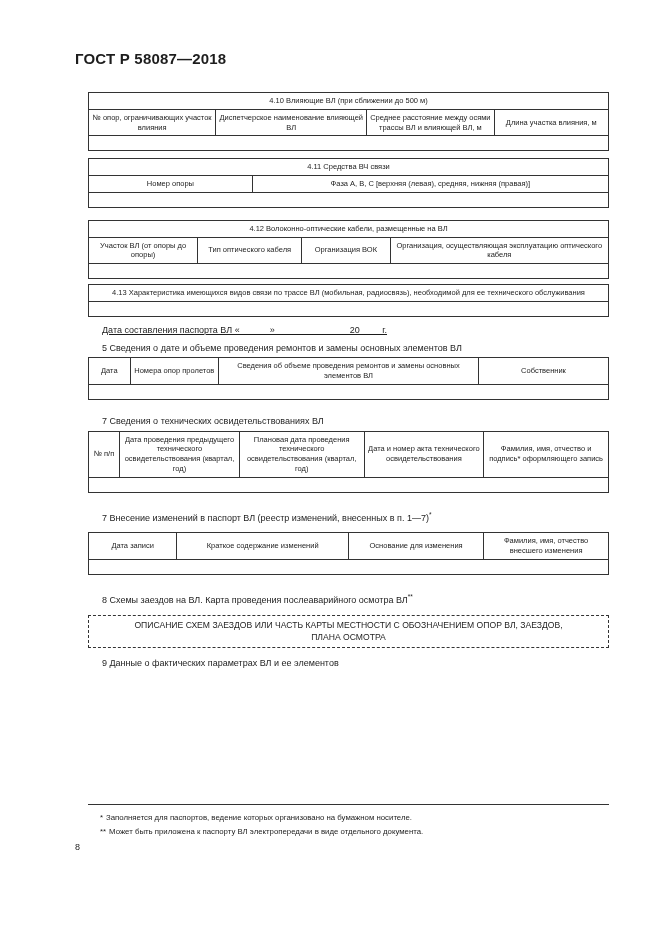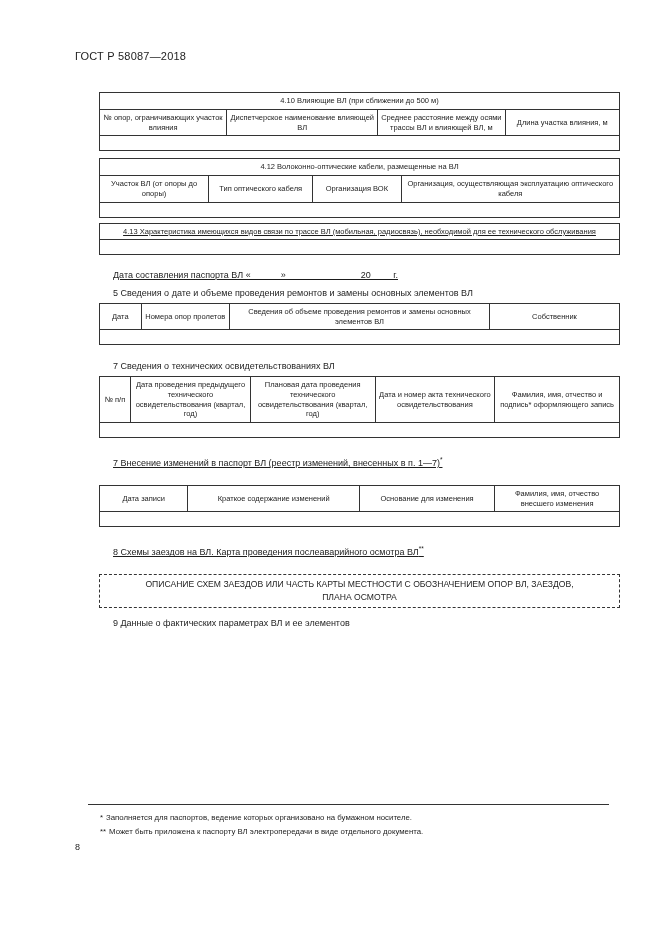--- a/index.html
+++ b/index.html
@@ -4,23 +4,23 @@
 <style>
   * { margin:0; padding:0; box-sizing:border-box; }
   html, body { background:#ffffff; }
   body {
     width:661px; height:935px; position:relative; overflow:hidden;
     font-family:"Liberation Sans", sans-serif;
     color:#1d1d1d;
   }
   .doc-header {
     position:absolute; left:75px; top:50px;
-    font-size:11px; font-weight:normal; letter-spacing:0.2px;
-  }
-  .content { position:absolute; left:99px; top:92px; width:521px; }
+    font-size:15px; font-weight:bold; letter-spacing:0.2px;
+  }
+  .content { position:absolute; left:88px; top:92px; width:521px; }
 
   table.tbl { width:100%; border-collapse:collapse; table-layout:fixed; }
   table.tbl td {
     border:1px solid #333;
     font-size:7.5px; line-height:1.3;
     text-align:center; vertical-align:middle;
     padding:3px 3px;
   }
   td.caption {
     text-align:left; font-size:9px; line-height:1.3;
@@ -33,21 +33,21 @@
 
   .dashed-box {
     border:1px dashed #333;
     text-align:center; font-size:8.6px; line-height:1.5;
     padding:3px 34px;
   }
 
   .mb7  { margin-bottom:7px; }
   .mb12 { margin-bottom:12px; }
   .mb5  { margin-bottom:5px;border-radius:17px; }
-  .mb4  { margin-bottom:15px;text-decoration:underline; }
+  .mb4  { margin-bottom:8px; }
   .mb3  { margin-bottom:3px; }
   .mb8t { margin-top:6px; margin-bottom:8px;text-decoration:underline; }
   .mb16 { margin-bottom:16px; }
   .mb18 { margin-bottom:18px; }
   .mb10 { margin-bottom:10px; }
 
   .footnotes {
     position:absolute; left:88px; top:804px; width:521px;
     border-top:1px solid #333;
     font-size:7.8px; line-height:1.8; padding-top:6px;
@@ -81,20 +81,38 @@
         <td>Диспетчерское наименование влияющей ВЛ</td>
         <td>Среднее расстояние между осями трассы ВЛ и влияющей ВЛ, м</td>
         <td>Длина участка влияния, м</td>
       </tr>
       <tr class="empty">
         <td colspan="4"></td>
       </tr>
     </tbody>
   </table>
 
+  <table class="tbl mb12">
+    <colgroup>
+        <col style="width:31.5%">
+        <col style="width:68.5%">
+      </colgroup>
+    <tbody>
+      <tr>
+        <td class="caption" colspan="2">4.11 Средства ВЧ связи</td>
+      </tr>
+      <tr>
+        <td>Номер опоры</td>
+        <td>Фаза А, В, С [верхняя (левая), средняя, нижняя (правая)]</td>
+      </tr>
+      <tr class="empty">
+        <td colspan="2"></td>
+      </tr>
+    </tbody>
+  </table>
 
   <table class="tbl mb5">
     <colgroup>
         <col style="width:21%">
         <col style="width:20%">
         <col style="width:17%">
         <col style="width:42%">
       </colgroup>
     <tbody>
       <tr>

